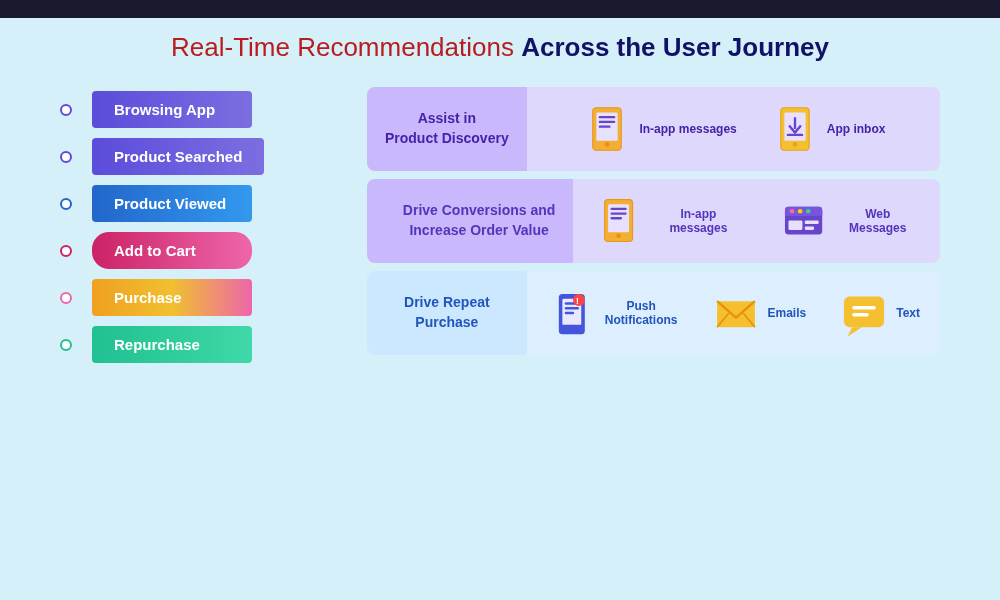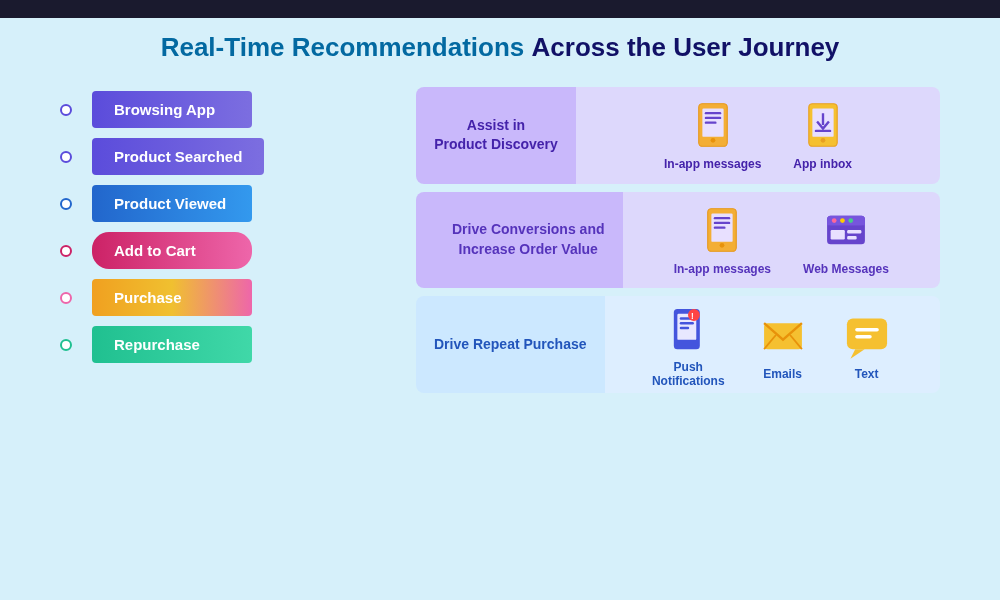--- a/index.html
+++ b/index.html
@@ -18,22 +18,22 @@
       background: #1a1a2e;
     }
     .main-title {
       text-align: center;
       padding-top: 32px;
       font-size: 26px;
       color: #1a1a9e;
       font-weight: 400;
     }
     .main-title span.bold {
-      font-weight: 700;
-      color: #0369a1;
+      font-weight: 400;
+      color: #b91c1c;
     }
     .main-title span.dark {
       font-weight: 800;
       color: #111166;
     }
     .content-area {
       display: flex;
       margin: 24px 60px 0 60px;
       gap: 0;
     }
@@ -112,21 +112,21 @@
       background: #ddd8fc;
       flex: 1;
       display: flex;
       align-items: center;
       justify-content: center;
       gap: 32px;
       padding: 10px 20px;
     }
     .icon-item {
       display: flex;
-      flex-direction: column;
+      flex-direction: row;
       align-items: center;
       gap: 6px;
     }
     .icon-item span.icon-label {
       font-size: 12px;
       font-weight: 600;
       color: #4422aa;
       text-align: center;
     }
     .icon-box {

